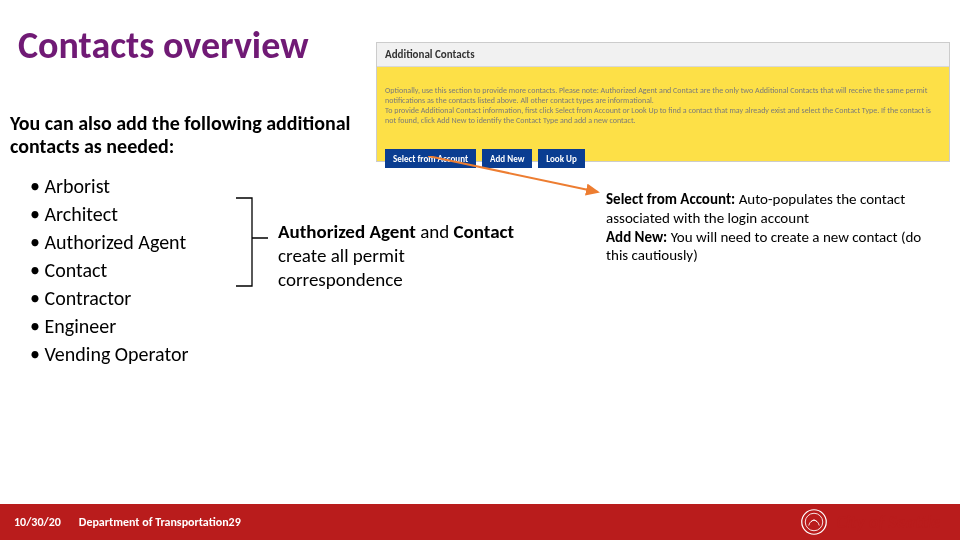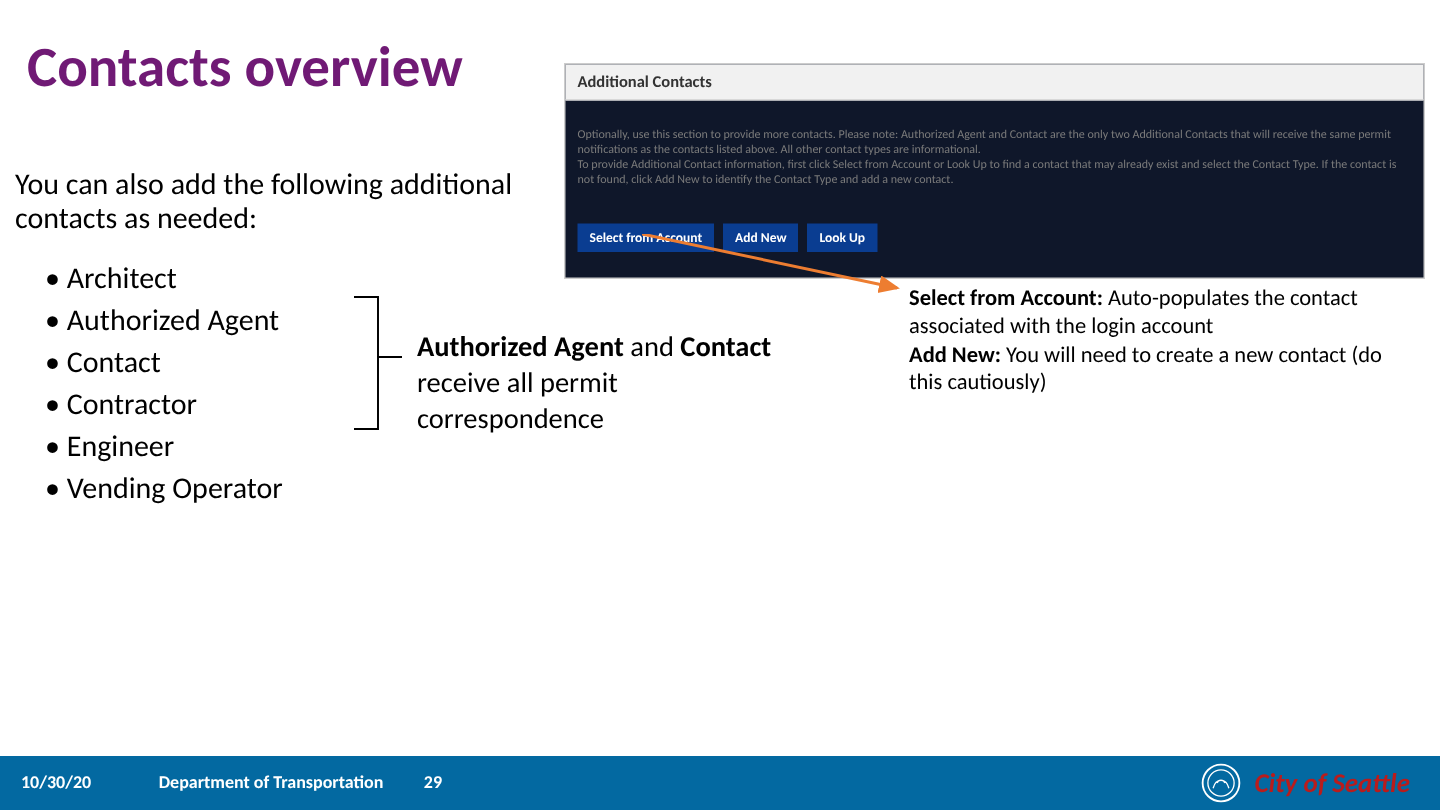--- a/index.html
+++ b/index.html
@@ -1,72 +1,73 @@
 <!DOCTYPE html>
 <html><head>
 <meta charset="utf-8">
 <style>
   * { box-sizing: border-box; margin: 0; padding: 0; }
   html, body { width: 960px; height: 540px; font-family: "Segoe UI", Calibri, Arial, sans-serif; background: #fff; color: #000; }
   .slide { position: relative; width: 960px; height: 540px; overflow: hidden; }
 
   .title { position: absolute; left: 18px; top: 22px; font-size: 38px; font-weight: 700; color: #701a75; }
 
-  .intro { position: absolute; left: 10px; top: 112px; width: 350px; font-size: 20px; font-weight: 400; line-height: 1.15; }
+  .intro { position: absolute; left: 10px; top: 112px; width: 350px; font-size: 20px; font-weight: 700; line-height: 1.15; }
 
   .bullets { position: absolute; left: 30px; top: 172px; font-size: 20px; line-height: 1.4; }
   .bullets .item { white-space: nowrap; }
 
   .callout { position: absolute; left: 278px; top: 220px; width: 250px; font-size: 19px; line-height: 1.25; }
 
   .bracket-svg { position: absolute; left: 232px; top: 194px; }
 
-  .screenshot { position: absolute; left: 376px; top: 42px; width: 574px; height: 144px; border: 1px solid #ccc; background: #0f172a; font-size: 8px; }
+  .screenshot { position: absolute; left: 376px; top: 42px; width: 574px; height: 120px; border: 1px solid #ccc; background: #fde047; font-size: 8px; }
   .screenshot .hdr { background: #f1f1f1; border-bottom: 1px solid #d8d8d8; padding: 5px 8px; font-weight: 600; font-size: 11px; color: #333; }
   .screenshot .body { padding: 18px 8px; color: #7a7a7a; line-height: 1.25; }
   .screenshot .btnrow { display: flex; gap: 6px; padding: 6px 8px 8px; }
   .screenshot .btn { background: #0a3d91; color: #fff; font-size: 9px; padding: 4px 8px; font-weight: 600; white-space: nowrap; }
 
   .arrow-svg { position: absolute; left: 428px; top: 156px; pointer-events: none; }
 
   .selectinfo { position: absolute; left: 606px; top: 190px; width: 340px; font-size: 15px; line-height: 1.25; }
 
-  .footer { position: absolute; left: 0; bottom: 0; width: 960px; height: 36px; background: #0369a1; color: #fff; display: flex; align-items: center; padding: 0 14px; font-size: 12px; font-weight: 600; gap: 27px; }
+  .footer { position: absolute; left: 0; bottom: 0; width: 960px; height: 36px; background: #b91c1c; color: #fff; display: flex; align-items: center; padding: 0 14px; font-size: 12px; font-weight: 600; }
   .footer .date { margin-right: 18px; }
   .footer .dept { }
   .footer .pg { }
 
   .seattle-logo { position: absolute; right: 20px; bottom: 4px; display: flex; align-items: center; gap: 8px; color: #b91c1c; }
   .seattle-logo .txt { font-size: 18px; font-weight: 600; font-style: italic; }
   .seal { width: 28px; height: 28px; }
 </style>
 </head>
 <body>
 
 <div class="slide">
 
   <div class="title">Contacts overview</div>
 
   <div class="intro">You can also add the following additional contacts as needed:</div>
 
   <div class="bullets">
+    <div class="item">• <span>Arborist</span></div>
     <div class="item">• <span>Architect</span></div>
     <div class="item">• <span>Authorized Agent</span></div>
     <div class="item">• <span>Contact</span></div>
     <div class="item">• <span>Contractor</span></div>
     <div class="item">• <span>Engineer</span></div>
     <div class="item">• <span>Vending Operator</span></div>
   </div>
 
   <svg class="bracket-svg" width="44" height="96" viewBox="0 0 44 96">
     <path d="M4 4 H20 V44 H36 M20 44 V92 H4" stroke="#000" stroke-width="1.3" fill="none"></path>
   </svg>
 
   <div class="callout">
-    <b>Authorized Agent </b><span>and </span><b>Contact </b><span>receive all permit correspondence</span>
+    <b>Authorized Agent </b><span>and </span><b>Contact </b><span>create all permit correspondence</span>
   </div>
 
   <div class="screenshot">
     <div class="hdr">Additional Contacts</div>
     <div class="body">
       <div>Optionally, use this section to provide more contacts. Please note: Authorized Agent and Contact are the only two Additional Contacts that will receive the same permit notifications as the contacts listed above. All other contact types are informational.</div>
       <div>To provide Additional Contact information, first click Select from Account or Look Up to find a contact that may already exist and select the Contact Type. If the contact is not found, click Add New to identify the Contact Type and add a new contact.</div>
     </div>
     <div class="btnrow">
       <div class="btn">Select from Account</div>

